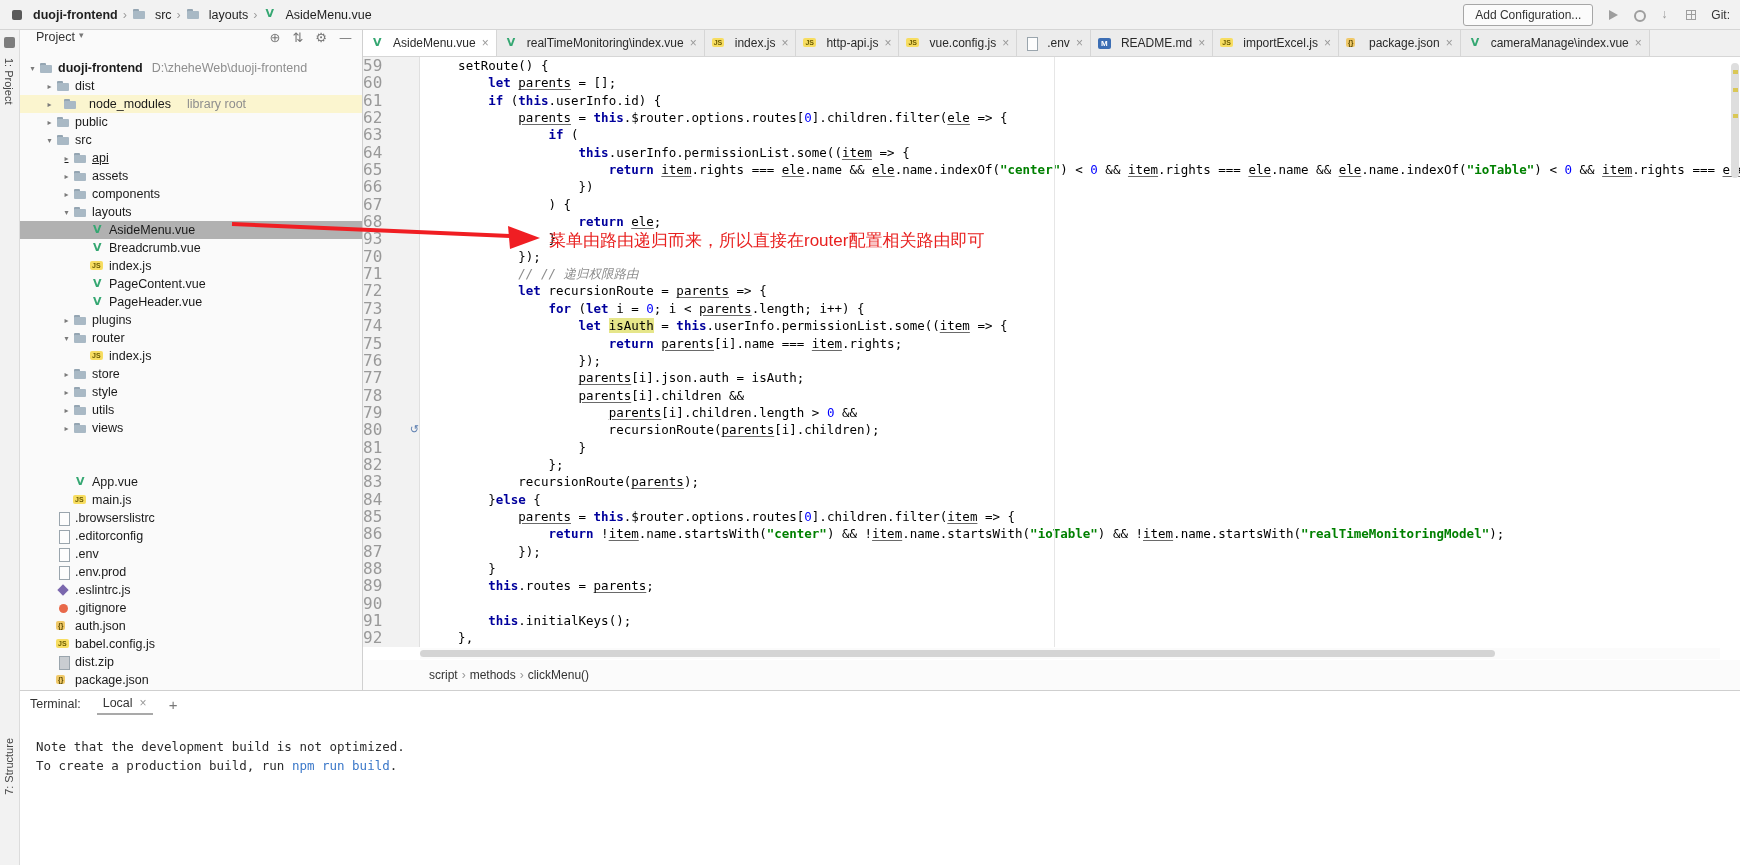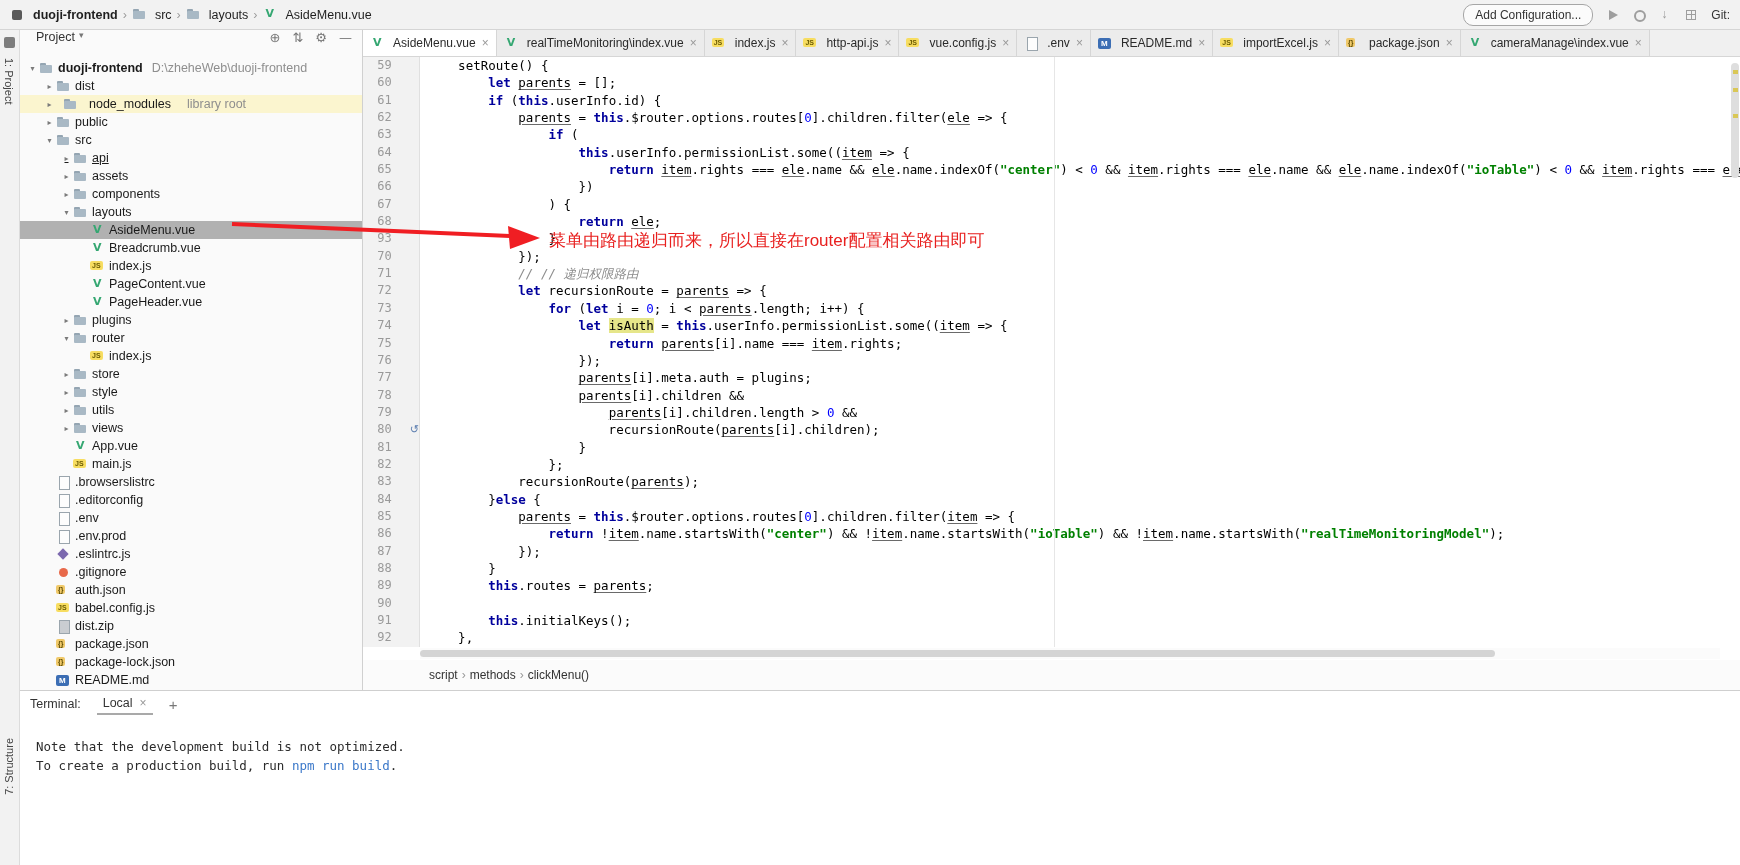--- a/index.html
+++ b/index.html
@@ -9,21 +9,21 @@
   .bold{font-weight:bold}
 
   
   .titlebar{position:absolute;left:0;top:0;width:100%;height:30px;background:#f2f2f2;
     border-bottom:1px solid #d5d5d5;display:flex;align-items:center;padding:0 10px;gap:4px}
   .tb-path{display:flex;align-items:center;gap:3px}
   .tb-crumb{display:flex;align-items:center;gap:4px}
   .crumb-sep{color:#9a9a9a;padding:0 2px}
   .crumb-sep::before{content:"\203A"}
   .tb-right{margin-left:auto;display:flex;align-items:center;gap:12px}
-  .add-config{border:1px solid #a6a6a6;border-radius:10px;background:#fbfbfb;
+  .add-config{border:1px solid #a6a6a6;border-radius:3px;background:#fbfbfb;
     padding:3px 11px;font-size:12px;color:#333;font-family:"Liberation Sans",sans-serif}
   .tbi{width:16px;height:16px;display:inline-block;position:relative}
   .tbi-play::before{content:"";position:absolute;left:4px;top:3px;
     border-left:9px solid #9e9e9e;border-top:5px solid transparent;border-bottom:5px solid transparent}
   .tbi-circle::before{content:"";position:absolute;left:3px;top:3px;width:8px;height:8px;
     border:2px solid #9e9e9e;border-radius:50%}
   .tbi-down::before{content:"\2193";position:absolute;left:4px;top:0;color:#9e9e9e;font-weight:bold}
   .tbi-grid::before{content:"";position:absolute;left:3px;top:3px;width:10px;height:10px;
     box-shadow:inset 0 0 0 1px #9e9e9e;
     background:linear-gradient(#9e9e9e,#9e9e9e) center/10px 1px no-repeat,
@@ -93,21 +93,21 @@
     background:#ececec;font-size:12px;color:#2a2a2a;white-space:nowrap}
   .tab.active{background:#ffffff}
   .tab-close{color:#999;font-size:12px;margin-left:2px}
   .tab-close::before{content:"\00D7"}
 
   .code{position:absolute;left:0;top:27px;right:0;height:590px;overflow:hidden}
   .margin-guide{position:absolute;left:691px;top:0;width:1px;height:590px;background:#e6e6e6}
   .ln{display:flex;height:17.35px;line-height:17.35px;
     font-family:"DejaVu Sans Mono",monospace;font-size:12.5px}
   .ln-gutter{flex:0 0 57px;background:#f2f2f2;border-right:1px solid #e0e0e0;position:relative}
-  .ln-num{display:block;width:100%;text-align:center;padding-right:13px;color:#999;font-size:12px}
+  .ln-num{display:block;width:100%;text-align:left;padding-right:13px;color:#999;font-size:16px}
   .gutter-rec{position:absolute;right:0;top:0;color:#5d7fb0;font-size:11px;font-family:"DejaVu Sans",sans-serif}
   .gutter-rec::before{content:"\21BA"}
   .ln-code{flex:1;white-space:pre;overflow:hidden;padding-left:8px;color:#000}
   .tok-kw{color:#00009c;font-weight:bold}
   .tok-str{color:#008000;font-weight:600}
   .tok-num{color:#0000ff}
   .tok-cmt{color:#8c8c8c;font-style:italic}
   .tok-und{text-decoration:underline;text-decoration-color:#6a6a6a;text-underline-offset:2px}
   .tok-hl{background:#e6e68a}
 
@@ -295,21 +295,21 @@
         <div class="tree-row" style="padding-left: 40px;">
           <span class="tree-chevron collapsed"></span>
           <span class="ic ic-folder"></span>
           <span class="tree-label">utils</span>
         </div>
         <div class="tree-row" style="padding-left: 40px;">
           <span class="tree-chevron collapsed"></span>
           <span class="ic ic-folder"></span>
           <span class="tree-label">views</span>
         </div>
-        <div class="tree-row" style="padding-left: 40px;">
+        <div class="tree-row" style="padding-left: 40px; margin-top: 36px;">
           <span class="tree-chevron"></span>
           <span class="ic ic-vue"></span>
           <span class="tree-label">App.vue</span>
         </div>
         <div class="tree-row" style="padding-left: 40px;">
           <span class="tree-chevron"></span>
           <span class="ic ic-js"></span>
           <span class="tree-label">main.js</span>
         </div>
         <div class="tree-row" style="padding-left: 23px;">
@@ -535,21 +535,21 @@
         <div class="ln">
           <div class="ln-gutter">
             <span class="ln-num">76</span>
           </div>
           <div class="ln-code"><span class="tok-pl">                    });</span></div>
         </div>
         <div class="ln">
           <div class="ln-gutter">
             <span class="ln-num">77</span>
           </div>
-          <div class="ln-code"><span class="tok-pl">                    </span><span class="tok-und">parents</span><span class="tok-pl">[i].meta.auth = plugins;</span></div>
+          <div class="ln-code"><span class="tok-pl">                    </span><span class="tok-und">parents</span><span class="tok-pl">[i].json.auth = isAuth;</span></div>
         </div>
         <div class="ln">
           <div class="ln-gutter">
             <span class="ln-num">78</span>
           </div>
           <div class="ln-code"><span class="tok-pl">                    </span><span class="tok-und">parents</span><span class="tok-pl">[i].children &amp;&amp;</span></div>
         </div>
         <div class="ln">
           <div class="ln-gutter">
             <span class="ln-num">79</span>

